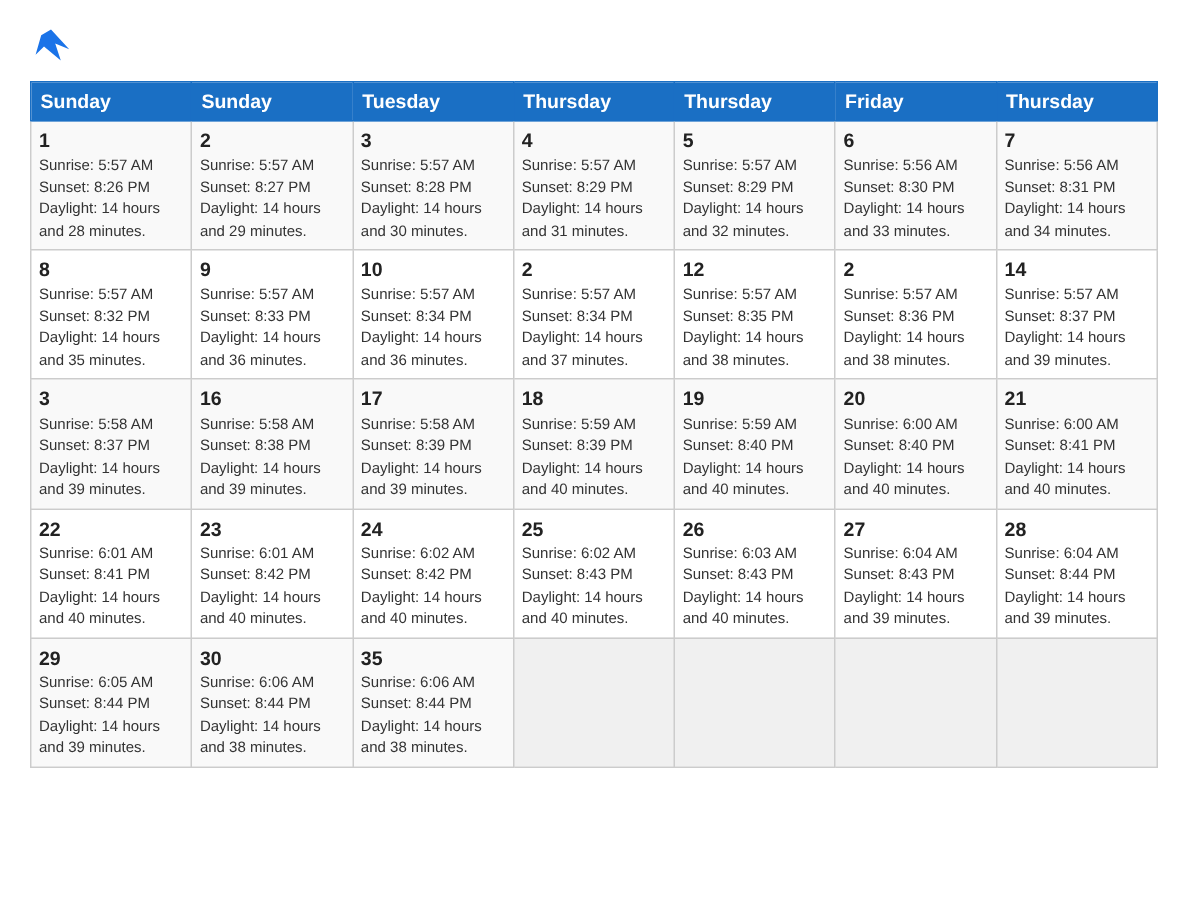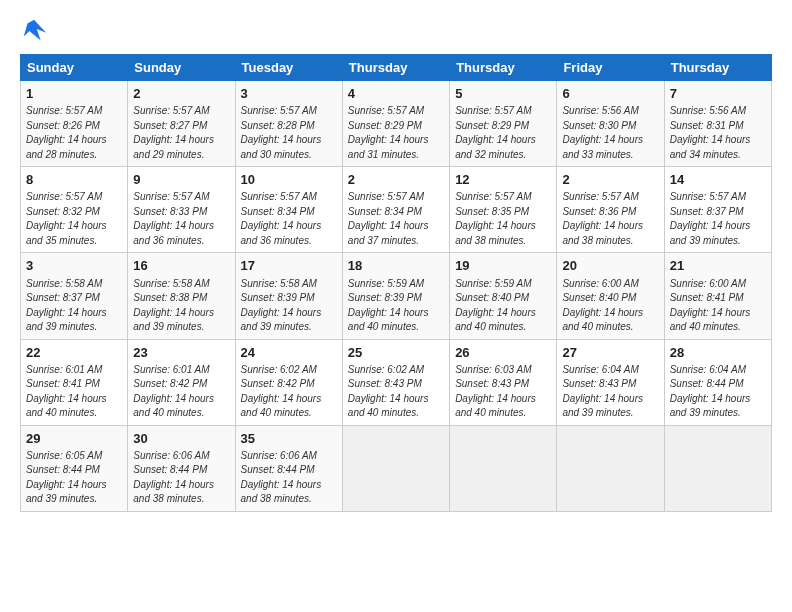--- a/index.html
+++ b/index.html
@@ -89,21 +89,20 @@
       font-size: 13px;
       font-weight: bold;
       color: #222;
       display: block;
       margin-bottom: 1px;
     }
     .day-content {
       color: #333;
       font-size: 10px;
       line-height: 1.45;
-      font-style: italic;
     }
     td.empty {
       background: #f0f0f0 !important;
     }
   </style>
 </head>
 <body>
 
 <div class="page">
   <div class="header">

